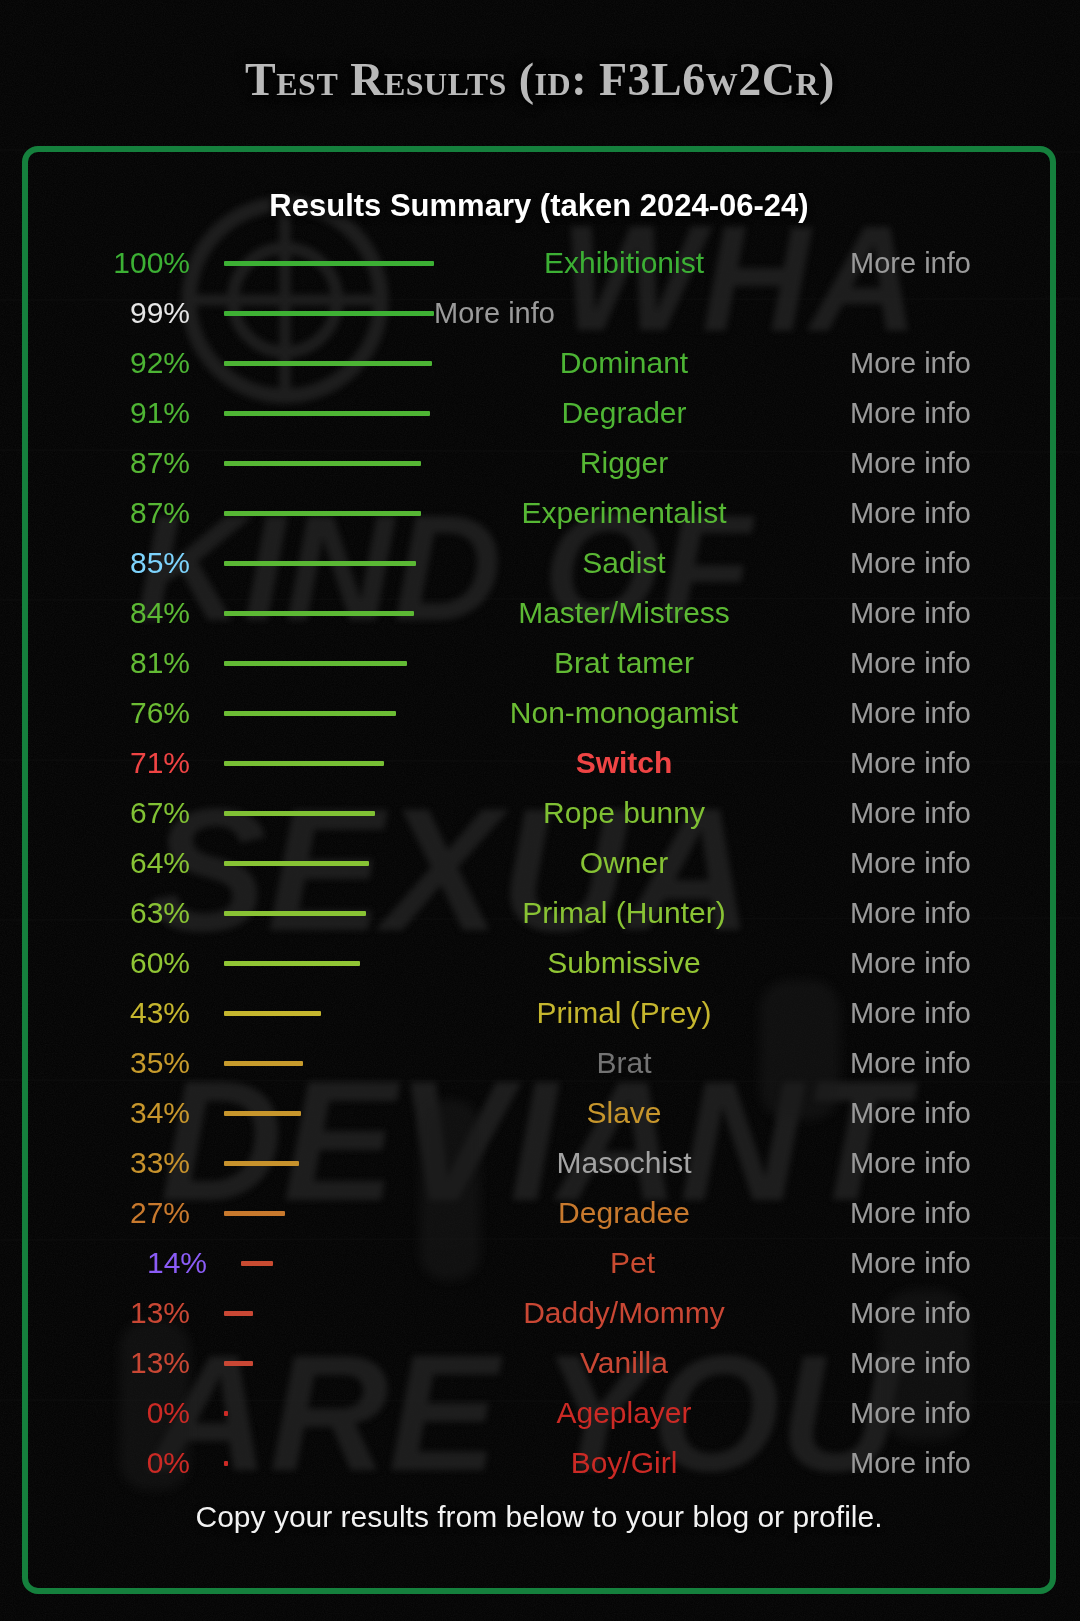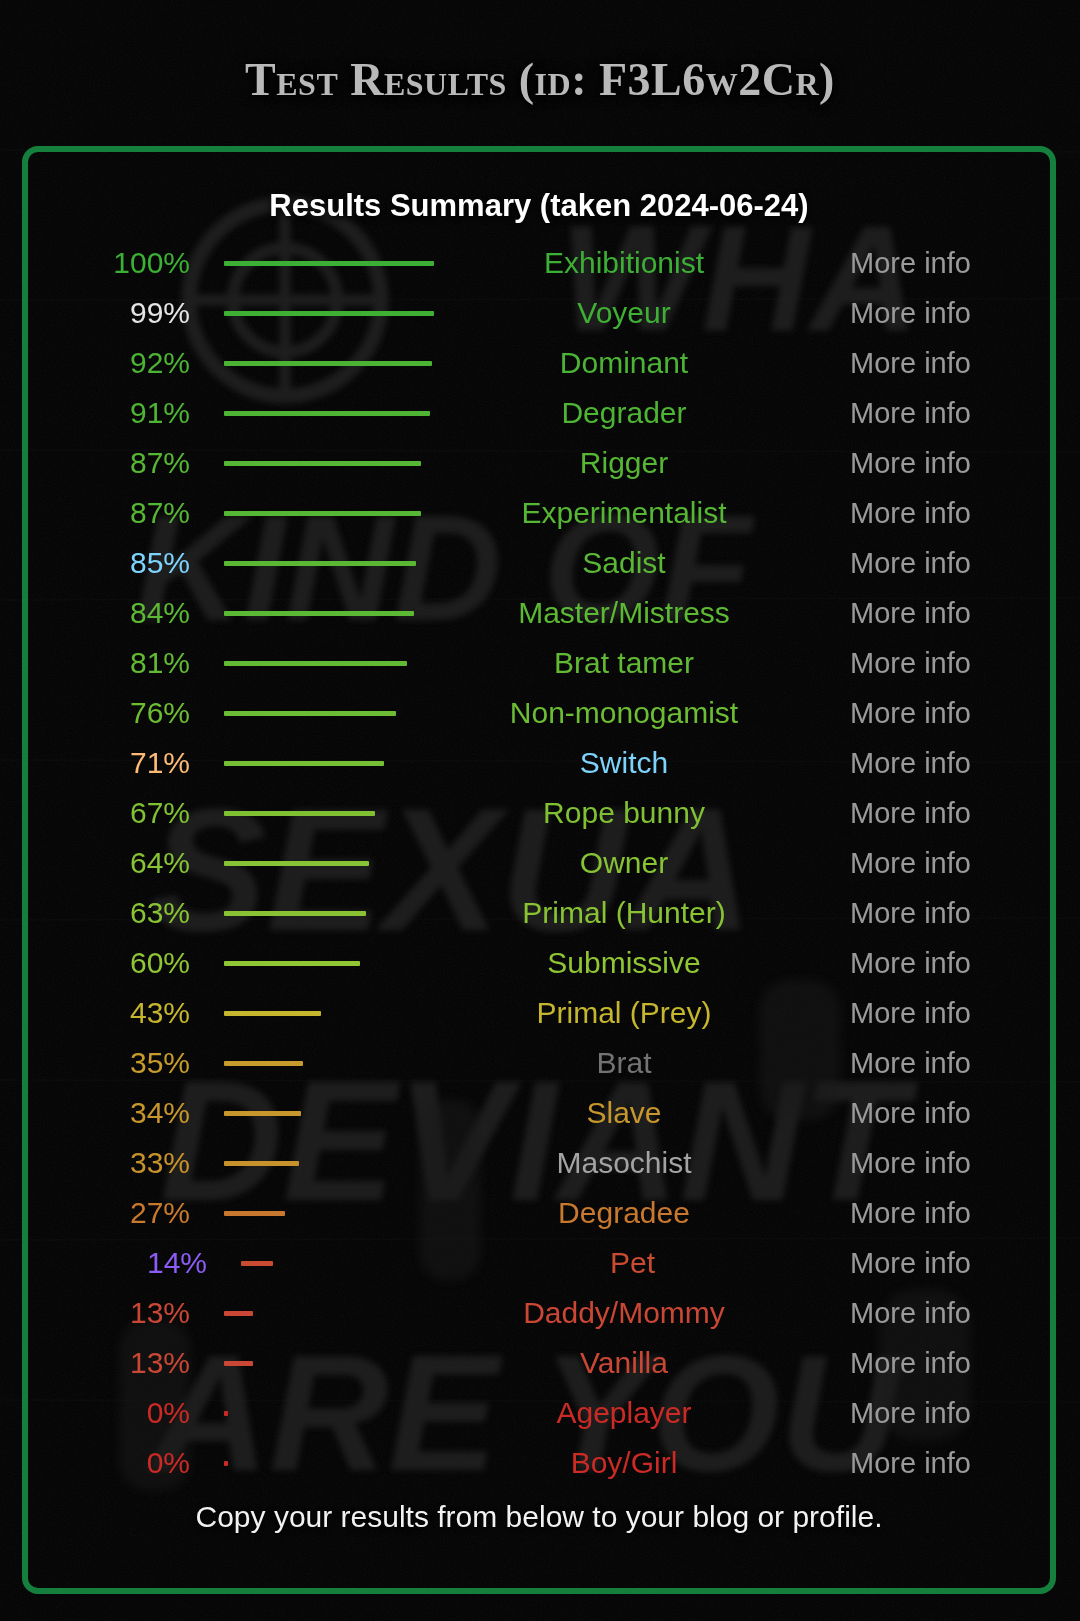--- a/index.html
+++ b/index.html
@@ -190,21 +190,20 @@
           <div class="bar" style="width: 226px; background: rgb(60, 176, 52);"></div>
         </div>
         <div class="label" style="color: rgb(60, 176, 52);">Exhibitionist</div>
         <a class="more-info" href="#">More info</a>
       </div>
       <div class="result-row">
         <div class="pct" style="color: #e5e5e5; padding-left: 36px;">99%</div>
         <div class="bar-cell">
           <div class="bar" style="width: 224px; background: rgb(62, 177, 52);"></div>
         </div>
-        <div class="label" style="color: rgb(62, 177, 52);">Voyeur</div>
         <a class="more-info" href="#">More info</a>
       </div>
       <div class="result-row">
         <div class="pct" style="color: rgb(76, 180, 52);">92%</div>
         <div class="bar-cell">
           <div class="bar" style="width: 208px; background: rgb(76, 180, 52);"></div>
         </div>
         <div class="label" style="color: rgb(76, 180, 52);">Dominant</div>
         <a class="more-info" href="#">More info</a>
       </div>
@@ -258,25 +257,25 @@
       </div>
       <div class="result-row">
         <div class="pct" style="color: rgb(108, 189, 52);">76%</div>
         <div class="bar-cell">
           <div class="bar" style="width: 172px; background: rgb(108, 189, 52);"></div>
         </div>
         <div class="label" style="color: rgb(108, 189, 52);">Non-monogamist</div>
         <a class="more-info" href="#">More info</a>
       </div>
       <div class="result-row">
-        <div class="pct" style="color: #fdba74; padding-left: 31px;">71%</div>
+        <div class="pct" style="color: #ef4444; padding-left: 31px;">71%</div>
         <div class="bar-cell">
           <div class="bar" style="width: 160px; background: rgb(119, 191, 52);"></div>
         </div>
-        <div class="label" style="color: #7dd3fc;">Switch</div>
+        <div class="label" style="color: #ef4444; font-weight: bold;">Switch</div>
         <a class="more-info" href="#">More info</a>
       </div>
       <div class="result-row">
         <div class="pct" style="color: rgb(128, 193, 52);">67%</div>
         <div class="bar-cell">
           <div class="bar" style="width: 151px; background: rgb(128, 193, 52);"></div>
         </div>
         <div class="label" style="color: rgb(128, 193, 52);">Rope bunny</div>
         <a class="more-info" href="#">More info</a>
       </div>

